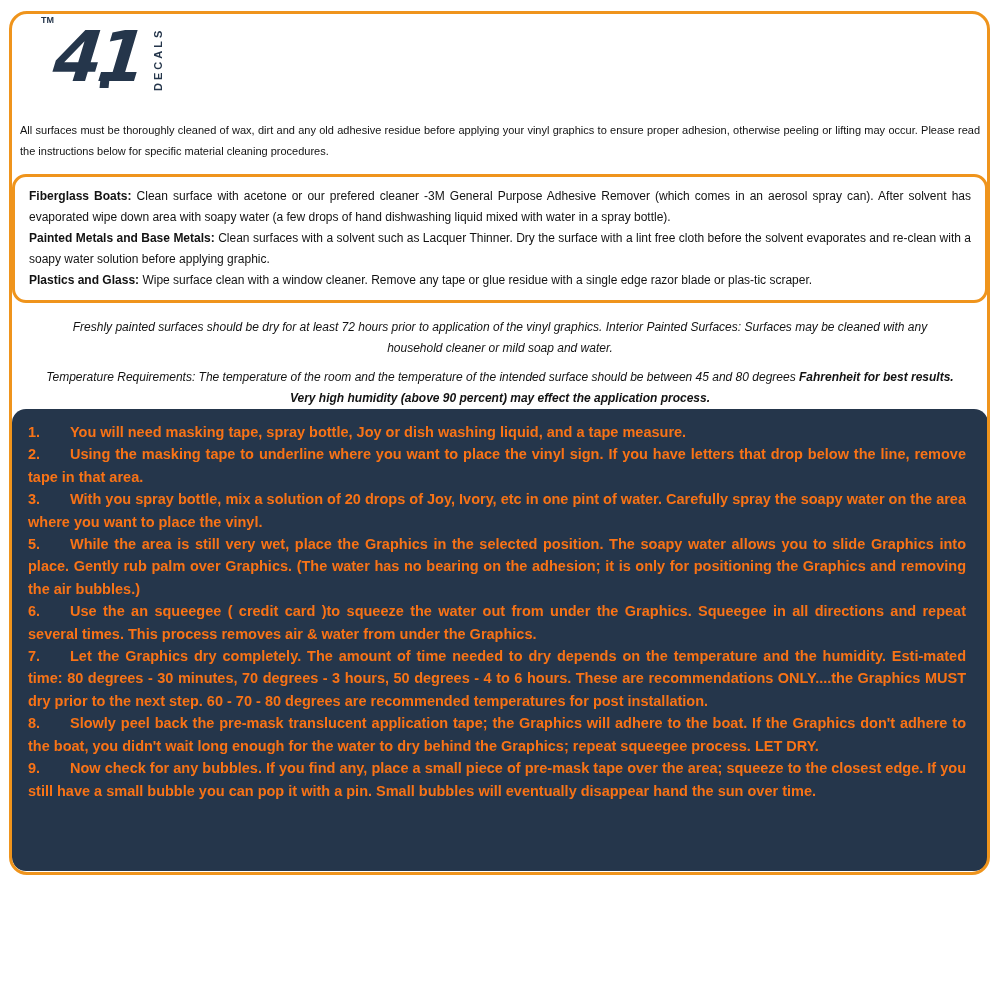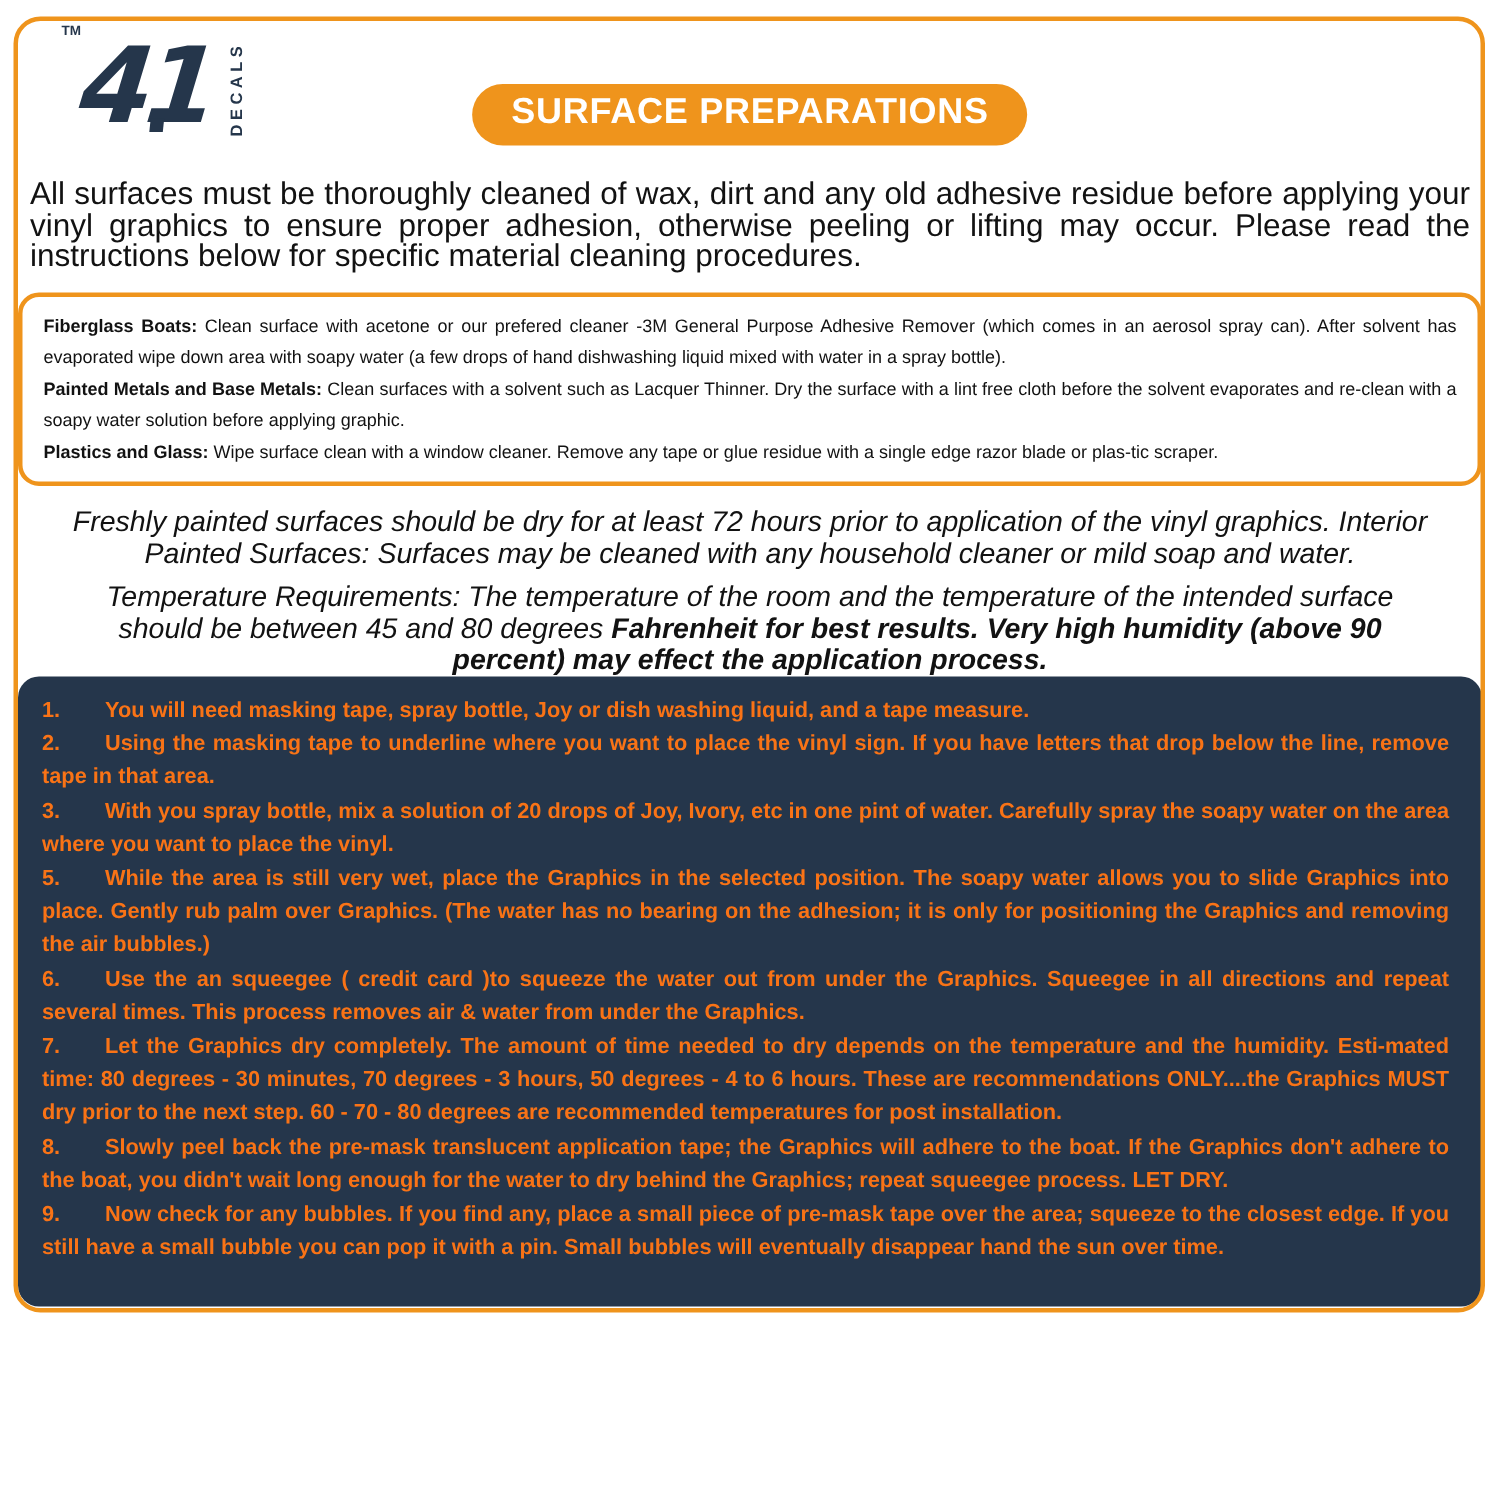--- a/index.html
+++ b/index.html
@@ -27,30 +27,30 @@
     writing-mode:vertical-rl;transform:rotate(180deg);
     font-size:11px;font-weight:bold;letter-spacing:3px;text-align:center;
   }
   .tm{position:absolute;left:-13px;top:-1px;font-size:9px;font-weight:bold;letter-spacing:0;}
   .badge-surface{
     position:absolute;left:50%;top:40px;transform:translateX(-50%);
     background:#EF941C;color:#ffffff;font-weight:bold;font-size:24px;
     padding:5px 26px 8px;border-radius:22px;white-space:nowrap;letter-spacing:.5px;
   }
   
-  .intro{margin:16px 8px 0;font-size:21px;line-height:20.5px;text-align:justify;flex:0 0 auto;}
+  .intro{margin:16px 8px 0;font-size:11px;line-height:20.5px;text-align:justify;flex:0 0 auto;}
   
   .mat-box{
     margin:13px 0 0;border:3px solid #EF941C;border-radius:14px;
     padding:9px 14px;font-size:12px;line-height:21px;text-align:justify;flex:0 0 auto;
   }
   .mat-box p{margin:0;}
   .mat-label{font-weight:bold;}
   
-  .note{margin:14px 34px 0;text-align:center;font-style:italic;font-size:19px;line-height:21px;flex:0 0 auto;}
+  .note{margin:14px 34px 0;text-align:center;font-style:italic;font-size:12px;line-height:21px;flex:0 0 auto;}
   .note-2{margin-top:8px;}
   .note-bold{font-weight:bold;}
   
   .app-badge{
     margin:16px auto 0;width:fit-content;flex:0 0 auto;
     background:#25364B;color:#fff;font-weight:bold;font-size:25px;
     letter-spacing:1px;padding:5px 38px 8px;border-radius:12px 12px 0 0;white-space:nowrap;
   }
   .panel{
     flex:1 1 auto;background:#25364B;border-radius:14px;
@@ -67,21 +67,20 @@
 <div class="page">
   <div class="frame"></div>
 
   <div class="header">
     <div class="logo">
       <span class="tm">TM</span>
       <span class="logo-num">41</span>
       <span class="logo-dot"></span>
       <span class="logo-vert">DECALS</span>
     </div>
-    <div class="badge-surface">SURFACE PREPARATIONS</div>
   </div>
 
   <p class="intro">All surfaces must be thoroughly cleaned of wax, dirt and any old adhesive residue before applying your vinyl graphics to ensure proper adhesion, otherwise peeling or lifting may occur. Please read the instructions below for specific material cleaning procedures.</p>
 
   <div class="mat-box">
     <p><span class="mat-label">Fiberglass Boats:</span> <span>Clean surface with acetone or our prefered cleaner -3M General Purpose Adhesive Remover (which comes in an aerosol spray can). After solvent has evaporated wipe down area with soapy water (a few drops of hand dishwashing liquid mixed with water in a spray bottle).</span></p>
     <p><span class="mat-label">Painted Metals and Base Metals:</span> <span>Clean surfaces with a solvent such as Lacquer Thinner. Dry the surface with a lint free cloth before the solvent evaporates and re-clean with a soapy water solution before applying graphic.</span></p>
     <p><span class="mat-label">Plastics and Glass:</span> <span>Wipe surface clean with a window cleaner. Remove any tape or glue residue with a single edge razor blade or plas-tic scraper.</span></p>
   </div>
 

